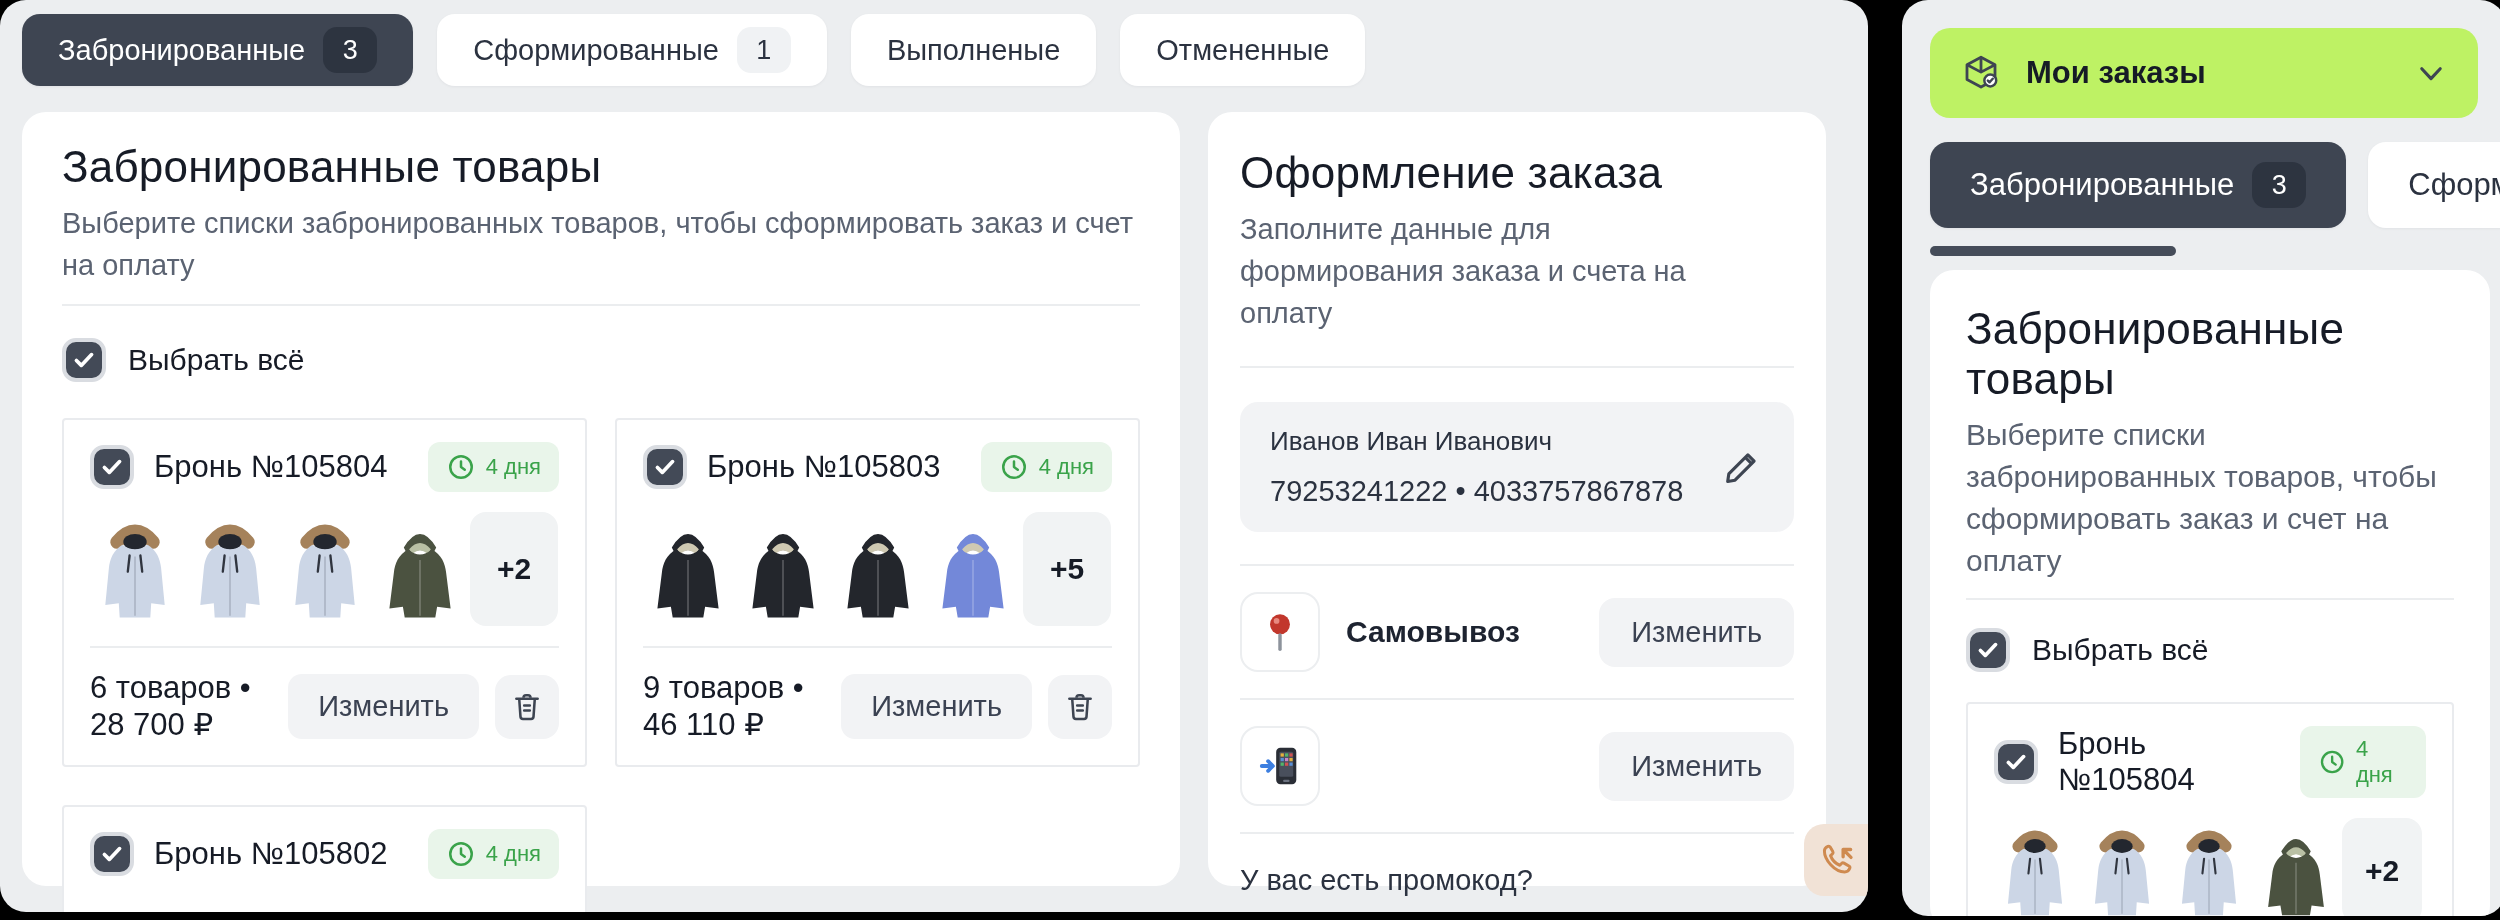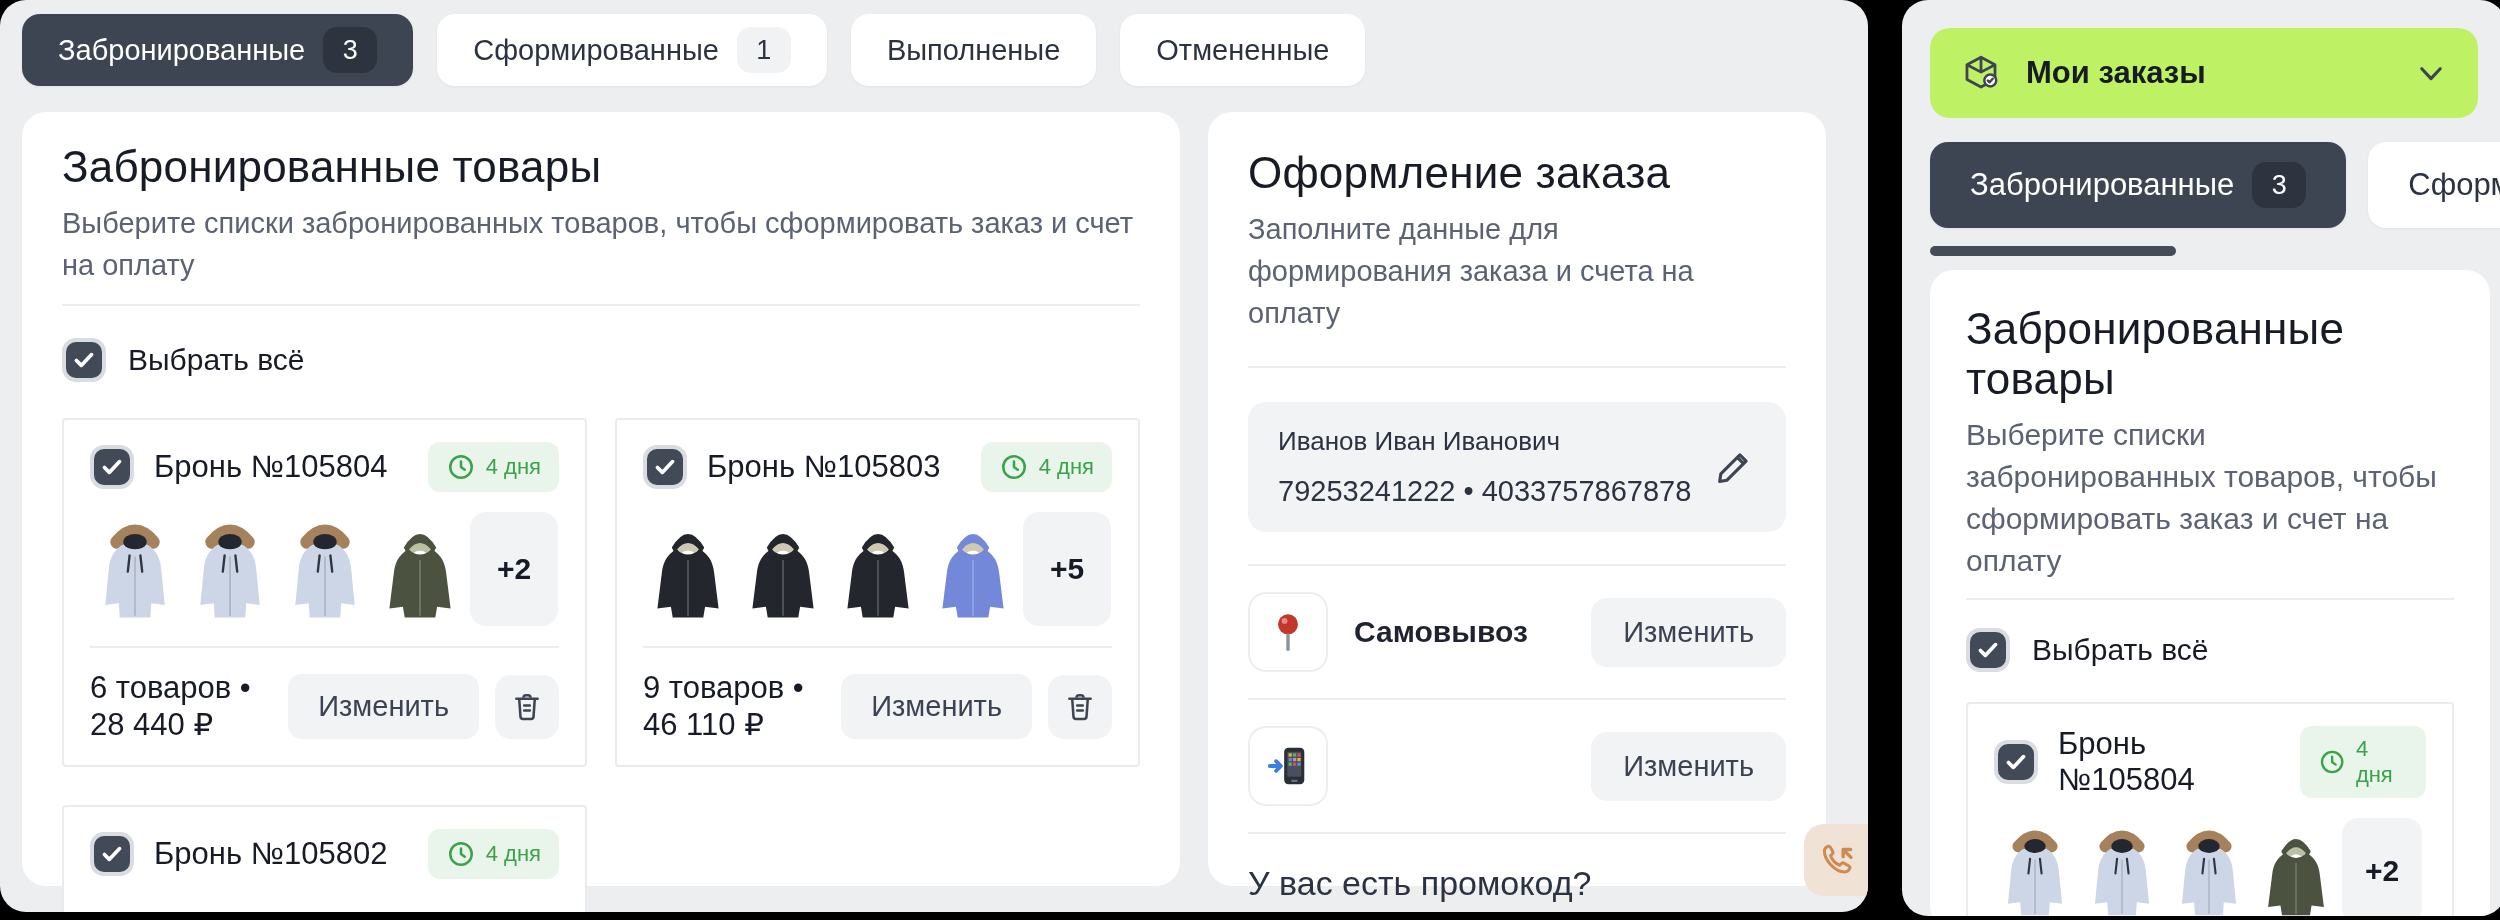--- a/index.html
+++ b/index.html
@@ -30,21 +30,21 @@
   .btn-light { display:inline-flex; align-items:center; justify-content:center;
     background:#f2f3f5; border-radius:14px; font-size:29px; color:#3b4252;
     padding:16px 30px; cursor:pointer; white-space:nowrap; }
   .icon-btn { width:64px; height:64px; flex:none; border-radius:16px; background:#f2f3f5;
     display:flex; align-items:center; justify-content:center; cursor:pointer; }
 
   
   .content-row { display:flex; gap:28px; padding:26px 0 0 22px; height:800px; }
   .panel-card { background:#fff; border-radius:24px; }
   #reserved-card { width:1158px; padding:30px 40px; }
-  #checkout-card { width:618px; padding:36px 40px; }
+  #checkout-card { width:618px; padding:36px 32px; }
 
   .select-all { display:flex; align-items:center; gap:22px; font-size:30px; margin-top:32px; }
 
   .bookings-grid { display:grid; grid-template-columns:525px 525px; column-gap:28px; row-gap:38px; margin-top:36px; }
   .booking-card { border:2px solid #e9ebee; border-radius:4px; padding:22px 26px; background:#fff; }
   .booking-head { display:flex; align-items:center; gap:20px; }
   .booking-name { font-size:31px; color:#161b26; }
   .badge-days { margin-left:auto; display:inline-flex; align-items:center; gap:10px;
     background:#e9f5ea; color:#3aa34a; border-radius:12px; padding:10px 18px; font-size:22px; }
   .badge-days svg { width:30px; height:30px; }
@@ -64,21 +64,21 @@
   .contact-name { font-size:26px; color:#2b3240; }
   .contact-phones { font-size:29px; color:#2b3240; margin-top:18px; }
   .edit-pencil { width:44px; height:44px; cursor:pointer; flex:none; }
   .opt-row { display:flex; align-items:center; gap:26px; padding:26px 0; }
   .opt-icon { width:80px; height:80px; flex:none; border:2px solid #eceef0; border-radius:18px;
     background:#fff; display:flex; align-items:center; justify-content:center; }
   .opt-icon svg { width:46px; height:46px; }
   .opt-label { font-size:30px; font-weight:bold; color:#1d2330; }
   .opt-note { font-size:29px; color:#3aa34a; margin-top:10px; }
   .opt-action { margin-left:auto; }
-  .promo-q { font-size:34px; color:#2b3240; margin-top:30px; }
+  .promo-q { font-size:29px; color:#2b3240; margin-top:30px; }
 
   .fab-callback { position:absolute; right:-46px; bottom:16px; width:110px; height:72px;
     border-radius:20px; background:#f1e2d6; display:flex; align-items:center; cursor:pointer; }
   .fab-callback svg { width:42px; height:42px; margin-left:12px; }
 
   
   .side-header { margin:28px 28px 0 28px; height:90px; background:#bef264; border-radius:20px;
     display:flex; align-items:center; gap:24px; padding:0 30px; }
   .side-header .cube { width:42px; height:42px; flex:none; }
   .side-title { font-size:31px; font-weight:bold; }
@@ -172,21 +172,21 @@
                 </svg></span>
               <span class="thumb"><svg viewBox="0 0 100 120">
     <path d="M32 36 Q50 6 68 36 L63 46 Q50 32 37 46 Z" fill="#4b5240"></path>
     <path d="M38 38 Q50 24 62 38 L59 44 Q50 35 41 44 Z" fill="#b9c0a4"></path>
     <path d="M37 38 C26 44 22 54 21 64 L16 104 L31 102 L33 114 L67 114 L69 102 L84 104 L79 64 C78 54 74 44 63 38 Q50 50 37 38 Z" fill="#4b5240"></path>
     <path d="M50 50 L50 112" stroke="rgba(255,255,255,.22)" stroke-width="2"></path>
                 </svg></span>
               <span class="more-tile">+2</span>
             </div>
             <div class="booking-foot">
-              <span class="booking-summary">6 товаров • 28 440 ₽</span>
+              <span class="booking-summary">6 товаров • 28 700 ₽</span>
               <span class="btn-light">Изменить</span>
               <span class="icon-btn">
                 <svg width="34" height="34" viewBox="0 0 24 24">
   <path d="M9.5 5.5c0-1 .8-1.8 1.8-1.8h1.4c1 0 1.8.8 1.8 1.8" fill="none" stroke="#3e4552" stroke-width="1.8"></path>
   <path d="M4.5 6.2h15" stroke="#3e4552" stroke-width="1.8" stroke-linecap="round"></path>
   <path d="M6.5 6.2l.9 12.6c.05.9.8 1.6 1.7 1.6h5.8c.9 0 1.65-.7 1.7-1.6l.9-12.6" fill="none" stroke="#3e4552" stroke-width="1.8" stroke-linejoin="round"></path>
   <path d="M10 11h4M10 14.5h4" stroke="#3e4552" stroke-width="1.8" stroke-linecap="round"></path>
                 </svg>
               </span>
             </div>

